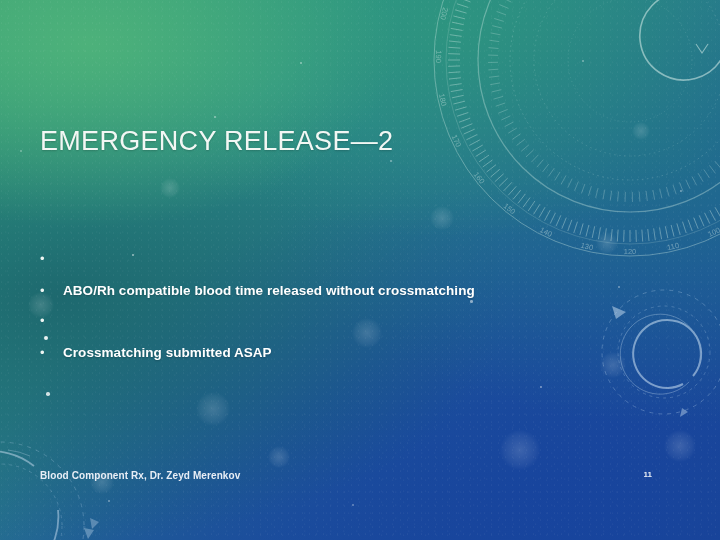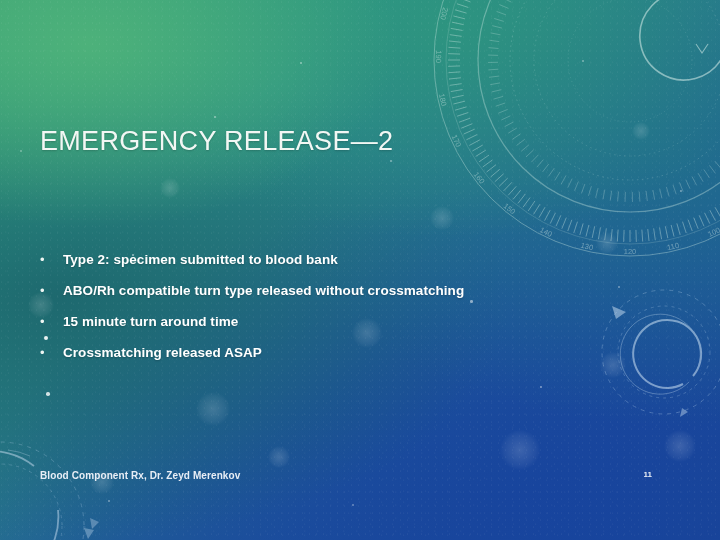--- a/index.html
+++ b/index.html
@@ -438,32 +438,30 @@
     </svg>
   </div>
 
   <div id="grain"></div>
 
   <div id="title">EMERGENCY RELEASE—2</div>
 
   <div id="bullets">
     <div class="bullet-row">
       <span class="bullet-mark">•</span>
-      <span class="bullet-text">Type 2:  specimen submitted to blood bank</span>
     </div>
     <div class="bullet-row">
       <span class="bullet-mark">•</span>
-      <span class="bullet-text">ABO/Rh compatible turn type released without crossmatching</span>
+      <span class="bullet-text">ABO/Rh compatible blood time released without crossmatching</span>
     </div>
     <div class="bullet-row">
       <span class="bullet-mark">•</span>
-      <span class="bullet-text">15 minute turn around time</span>
     </div>
     <div class="bullet-row">
       <span class="bullet-mark">•</span>
-      <span class="bullet-text">Crossmatching released ASAP</span>
+      <span class="bullet-text">Crossmatching submitted ASAP</span>
     </div>
   </div>
 
   <div id="footer-note">Blood Component Rx, Dr. Zeyd Merenkov</div>
   <div id="page-number">11</div>
 
 </div>
 
 </body></html>

